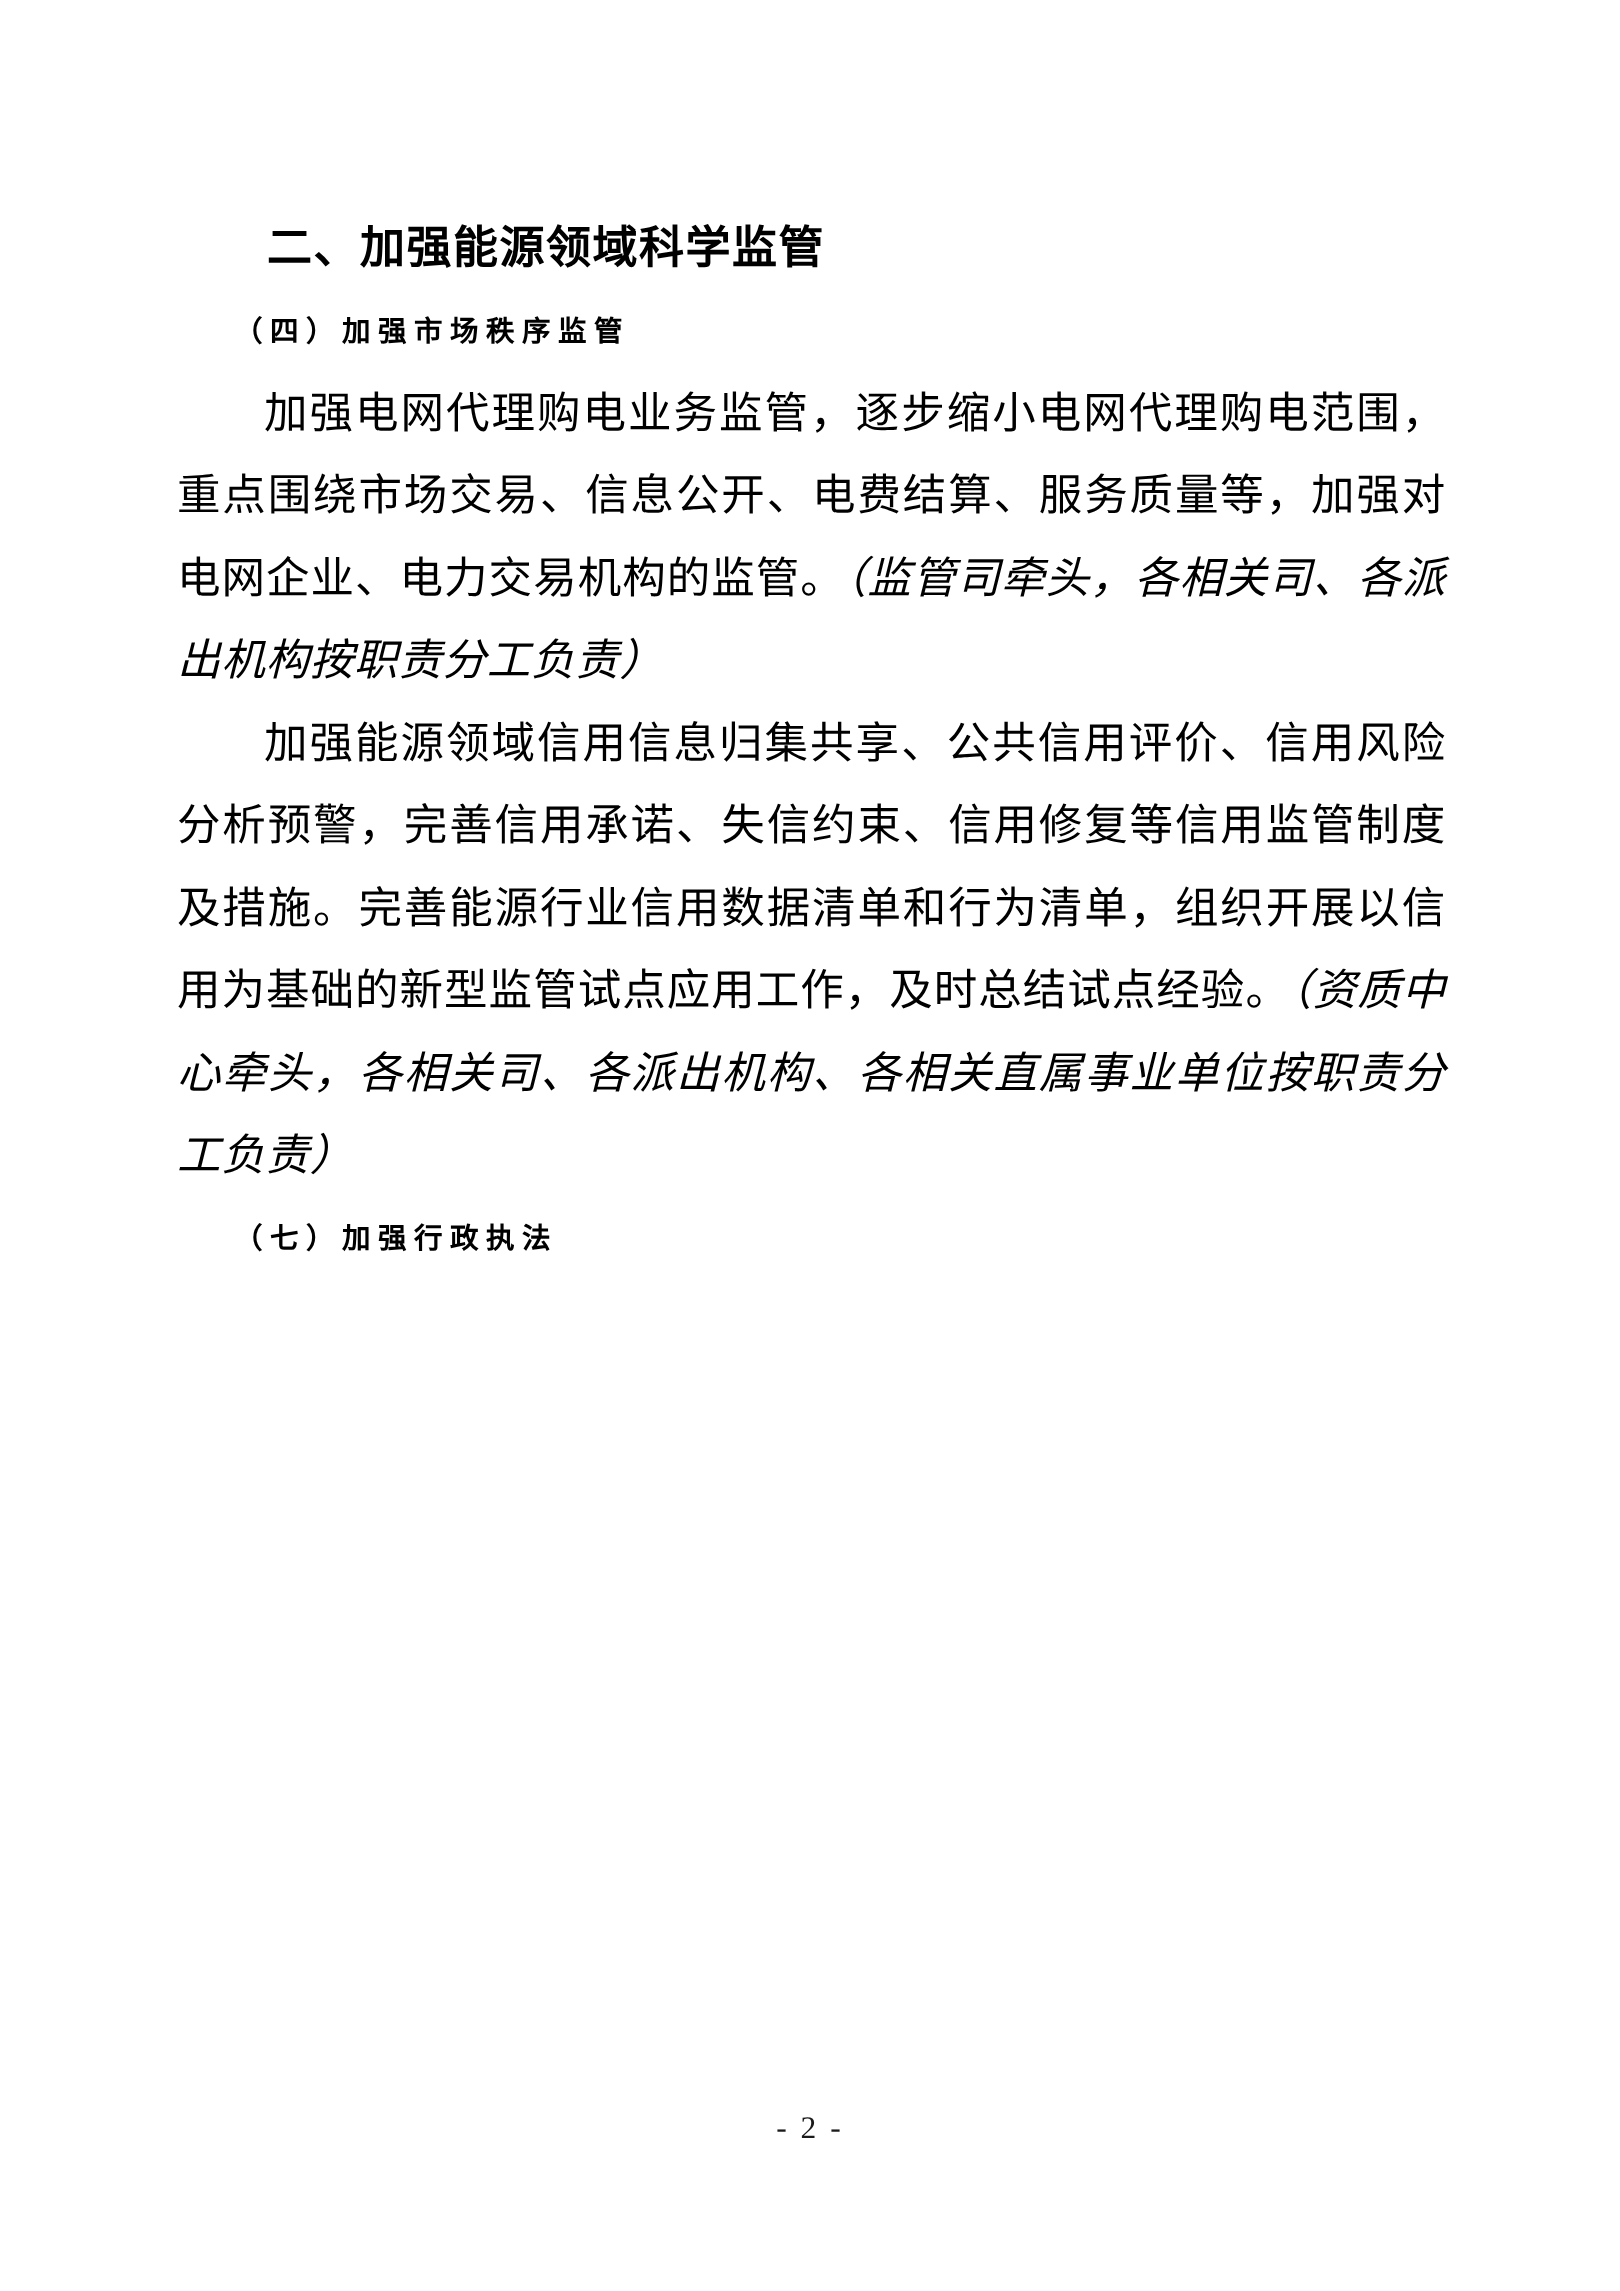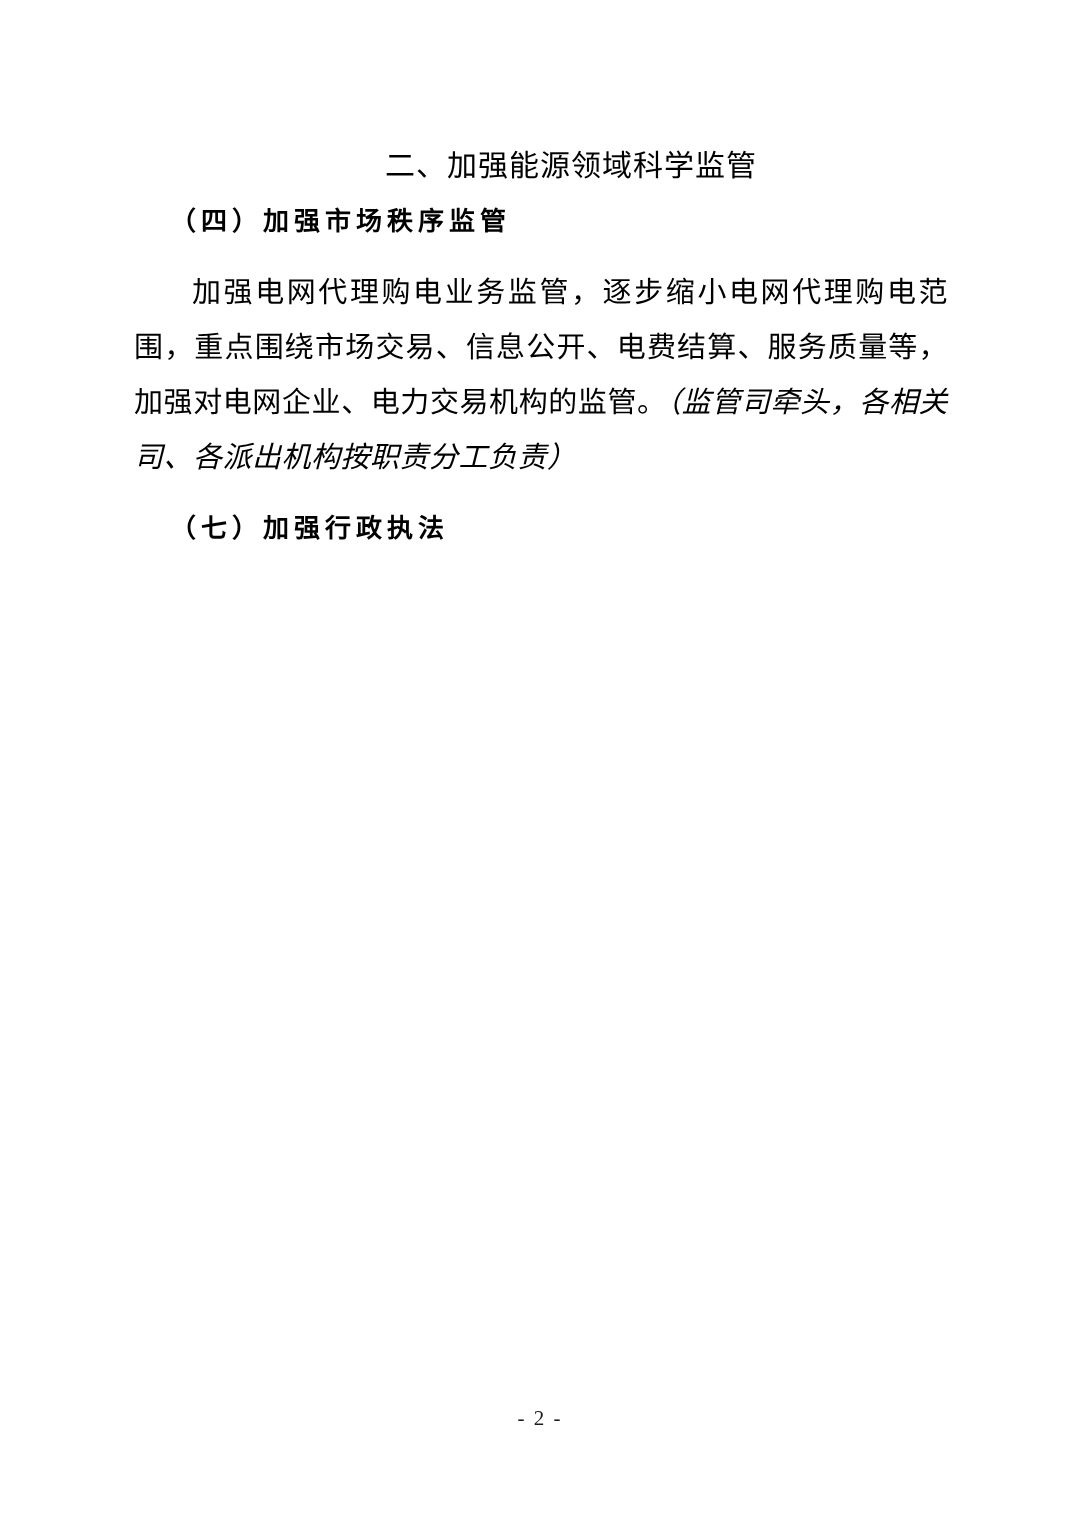--- a/index.html
+++ b/index.html
@@ -18,39 +18,38 @@
   }
   .content {
     position: absolute;
     left: 118px;
     right: 116px;
     top: 138px;
   }
   .heading {
     margin: 0;
     font-family: "Liberation Sans", "DejaVu Sans", sans-serif;
-    font-weight: 400;
+    font-weight: 700;
     font-size: 30px;
     line-height: 56px;
     text-indent: 2em;
     letter-spacing: 1px;
     white-space: nowrap;
-    text-align: center;
   }
   .subheading {
     margin: 0;
     font-weight: 600;
-    font-size: 26px;
+    font-size: 19px;
     line-height: 55px;
     text-indent: 2em;
     letter-spacing: 5px;
     white-space: nowrap;
   }
   .para {
-    margin: 16px;
+    margin: 0;
     font-size: 29px;
     line-height: 55px;
     text-indent: 2em;
     text-align: justify;
     text-justify: inter-character;
     letter-spacing: 0.5px;
   }
   .attribution {
     font-style: italic;
   }
@@ -73,20 +72,21 @@
 
     <h1 class="heading">二、加强能源领域科学监管</h1>
 
     <h2 class="subheading">（四）加强市场秩序监管</h2>
 
     <p class="para"><span>加强电网代理购电业务监管，逐步缩小电网代理购电范围，重点围绕市场交易、信息公开、电费结算、服务质量等，加强对电网企业、电力交易机构的监管。</span><span class="attribution">（监管司牵头，各相关司、各派出机构按职责分工负责）</span></p>
 
 
 
 
+    <p class="para"><span>加强能源领域信用信息归集共享、公共信用评价、信用风险分析预警，完善信用承诺、失信约束、信用修复等信用监管制度及措施。完善能源行业信用数据清单和行为清单，组织开展以信用为基础的新型监管试点应用工作，及时总结试点经验。</span><span class="attribution">（资质中心牵头，各相关司、各派出机构、各相关直属事业单位按职责分工负责）</span></p>
 
     <h2 class="subheading">（七）加强行政执法</h2>
 
 
   </div>
 
   <div class="page-number">- 2 -</div>
 </div>
 
 </body></html>

